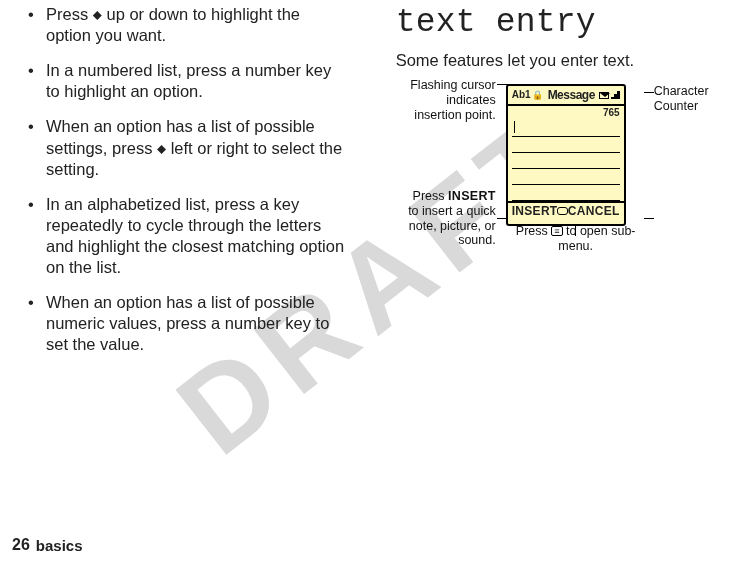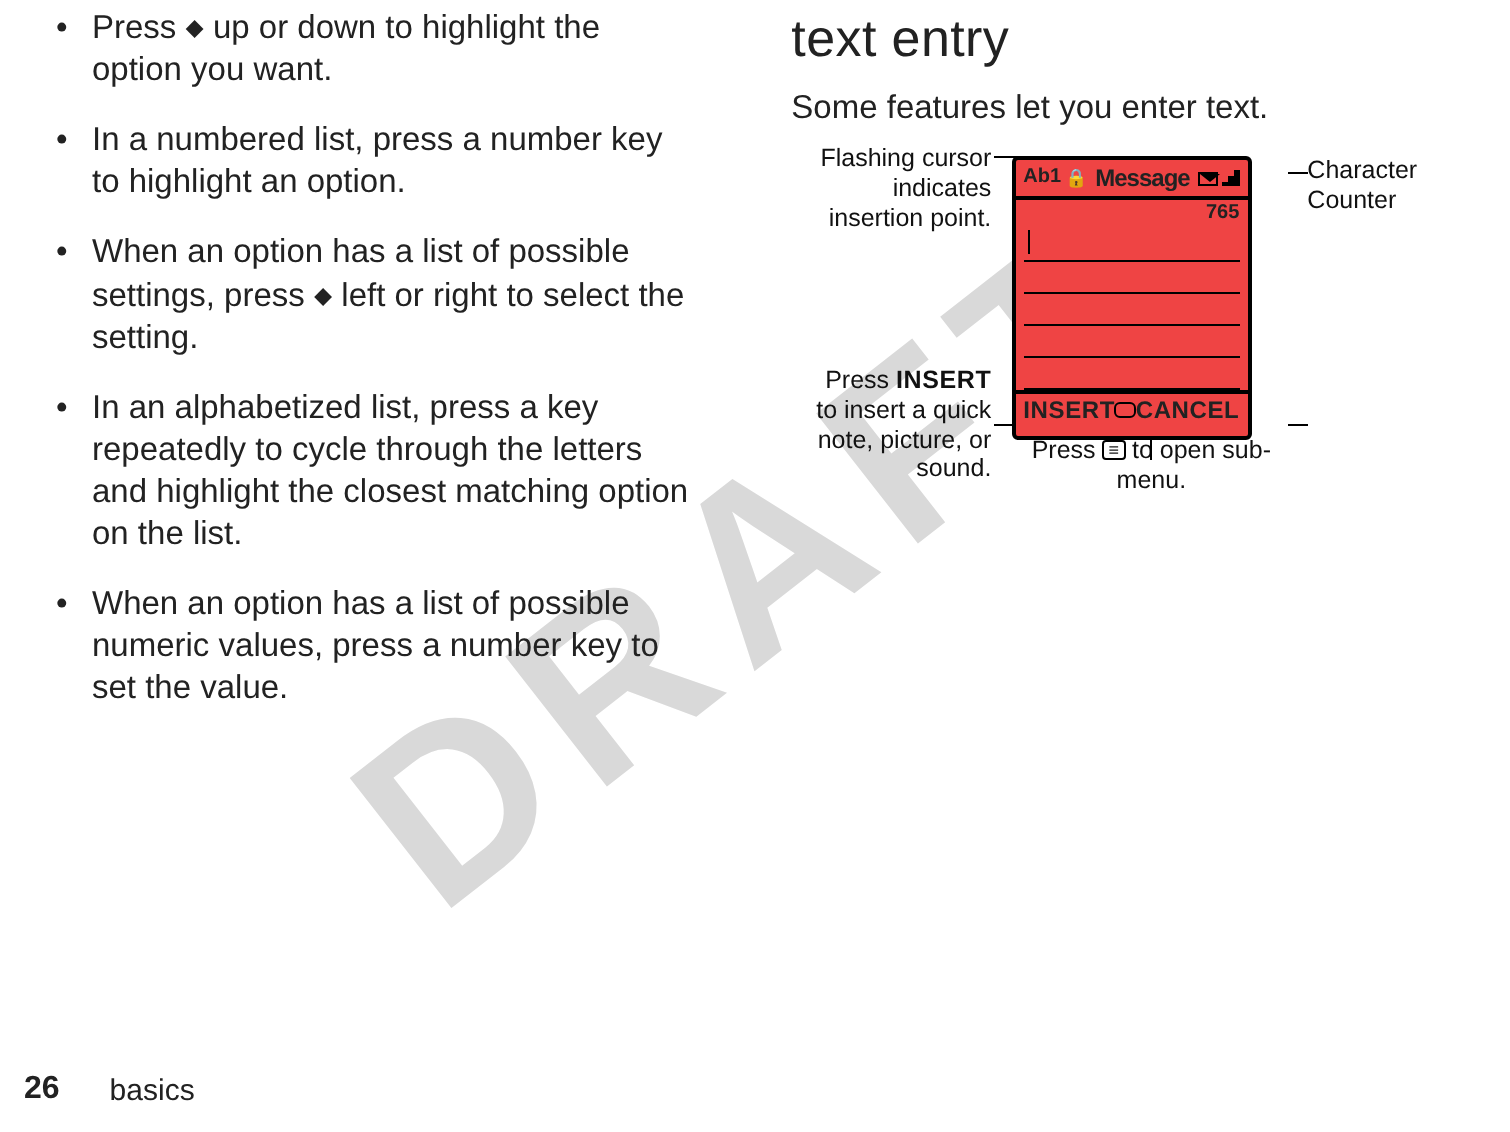--- a/index.html
+++ b/index.html
@@ -54,24 +54,25 @@
     left: 0;
     top: 0;
   }
   .nav-key {
     display: inline-block;
     font-size: 13px;
     position: relative;
     top: -1px;
   }
   h2.section {
-    font-size: 26px;
+    font-size: 33px;
     font-weight: 400;
     margin: 0 0 10px 0;
     letter-spacing: 0.2px;
+    font-family: Liberation Mono, monospace;
   }
   .intro {
     font-size: 16.5px;
     margin: 0 0 10px 0;
   }
   
   .diagram-wrap {
     position: relative;
     height: 230px;
     font-size: 12.5px;
@@ -85,21 +86,21 @@
   .callout.right-align { text-align: right; }
   .callout.center { text-align: center; }
   .phone {
     position: absolute;
     left: 110px;
     top: 4px;
     width: 120px;
     height: 142px;
     border: 2.5px solid #000;
     border-radius: 3px;
-    background: #ef4444;
+    background: #fef9c3;
     font-family: "Arial Black", Arial, sans-serif;
   }
   .phone .statusbar {
     height: 20px;
     border-bottom: 2px solid #000;
     display: flex;
     align-items: center;
     justify-content: space-between;
     padding: 0 4px;
     font-size: 10px;
@@ -164,25 +165,25 @@
     top: -1px;
   }
   
   .footer {
     position: absolute;
     left: 0;
     bottom: 12px;
     padding-left: 12px;
     display: flex;
     align-items: center;
-    gap: 25px;
+    gap: 6px;
     z-index: 2;
   }
   .page-num { font-weight: 700; font-size: 16px; }
-  .section-name { font-weight: 400; font-size: 15px; }
+  .section-name { font-weight: 700; font-size: 15px; }
   .icon-env {
     display: inline-block;
     width: 10px; height: 7px;
     border: 1px solid #000;
     position: relative;
     top: 0;
   }
   .icon-env::after {
     content: "";
     position: absolute;

